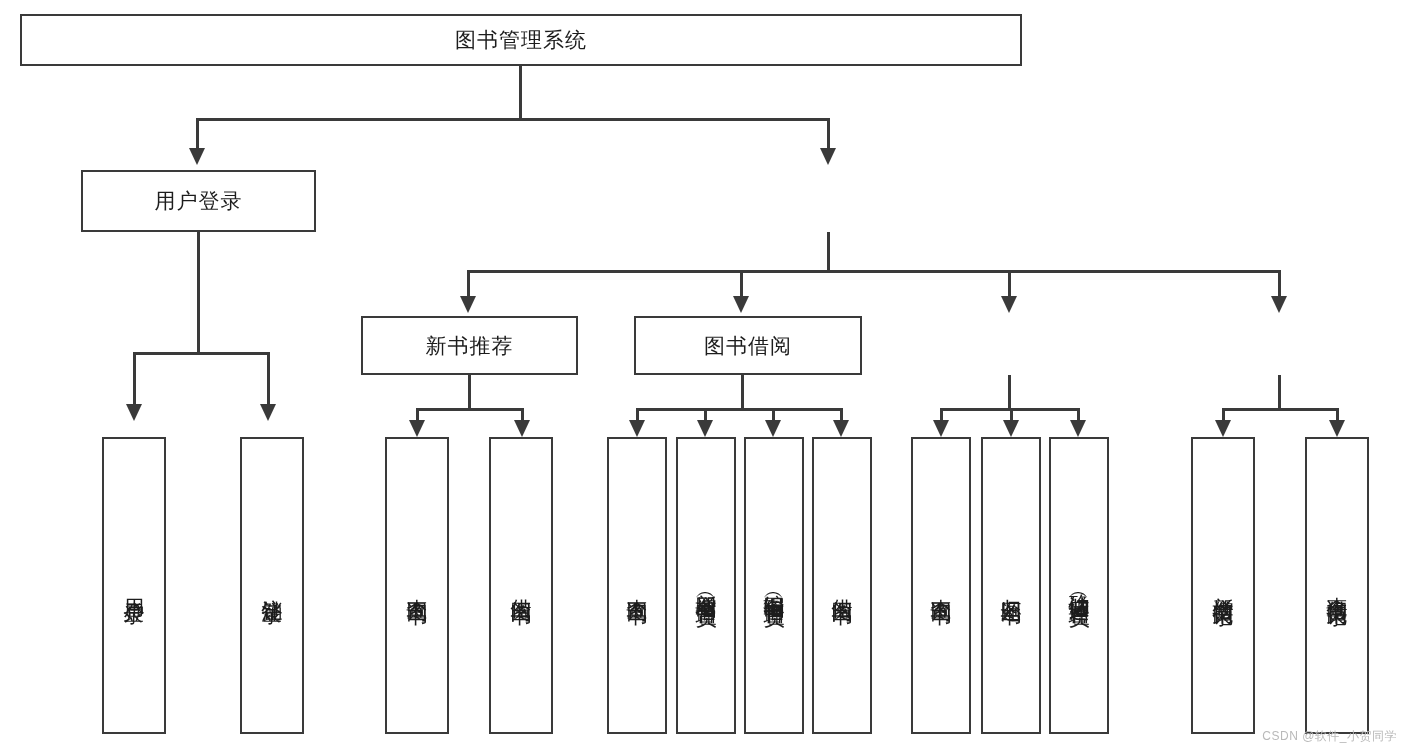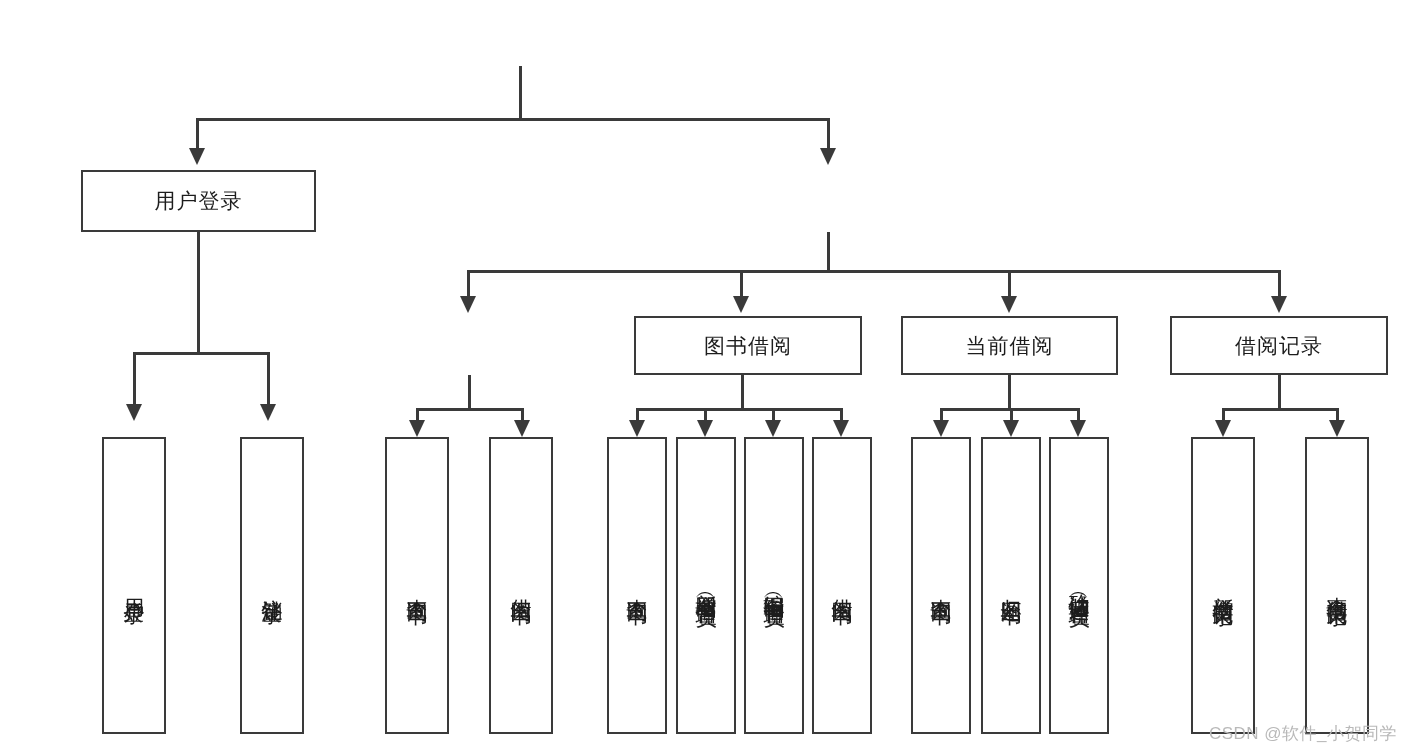--- a/index.html
+++ b/index.html
@@ -55,32 +55,35 @@
     width: 0;
     height: 0;
     border-left: 8px solid transparent;
     border-right: 8px solid transparent;
     border-top: 17px solid #3a3a3a;
   }
   #watermark {
     position: absolute;
     right: 8px;
     bottom: 2px;
-    font-size: 17px;
+    font-size: 12px;
     color: #b9b9b9;
     letter-spacing: 0.5px;
     white-space: nowrap;
     font-family: "Liberation Sans", "DejaVu Sans", sans-serif;
   }
 </style>
 </head>
 <body>
 
 <div id="canvas">
 
+  <div class="node h" style="left:20px; top:14px; width:1002px; height:52px;">
+    <span>图书管理系统</span>
+  </div>
 
   <div class="edge vline" style="left:519px; top:66px; width:3px; height:54px;"></div>
 
   <div class="edge hline" style="left:196px; top:118px; width:634px; height:3px;"></div>
 
   <div class="edge vline" style="left:196px; top:118px; width:3px; height:32px;"></div>
   <div class="arrow" style="left:189px; top:148px;"></div>
   <div class="edge vline" style="left:827px; top:118px; width:3px; height:32px;"></div>
   <div class="arrow" style="left:820px; top:148px;"></div>
 
@@ -99,28 +102,25 @@
   <div class="edge hline" style="left:467px; top:270px; width:814px; height:3px;"></div>
   <div class="edge vline" style="left:467px; top:270px; width:3px; height:28px;"></div>
   <div class="arrow" style="left:460px; top:296px;"></div>
   <div class="edge vline" style="left:740px; top:270px; width:3px; height:28px;"></div>
   <div class="arrow" style="left:733px; top:296px;"></div>
   <div class="edge vline" style="left:1008px; top:270px; width:3px; height:28px;"></div>
   <div class="arrow" style="left:1001px; top:296px;"></div>
   <div class="edge vline" style="left:1278px; top:270px; width:3px; height:28px;"></div>
   <div class="arrow" style="left:1271px; top:296px;"></div>
 
+  <div class="node h" style="left:361px; top:316px; width:217px; height:59px;">
+    <span>新书推荐</span>
+  </div>
   <div class="node h" style="left:634px; top:316px; width:228px; height:59px;">
     <span>图书借阅</span>
-  </div>
-  <div class="node h" style="left:901px; top:316px; width:217px; height:59px;">
-    <span>当前借阅</span>
-  </div>
-  <div class="node h" style="left:1170px; top:316px; width:218px; height:59px;">
-    <span>借阅记录</span>
   </div>
 
   <div class="edge vline" style="left:468px; top:375px; width:3px; height:36px;"></div>
   <div class="edge hline" style="left:416px; top:408px; width:108px; height:3px;"></div>
   <div class="edge vline" style="left:416px; top:408px; width:3px; height:14px;"></div>
   <div class="arrow" style="left:409px; top:420px;"></div>
   <div class="edge vline" style="left:521px; top:408px; width:3px; height:14px;"></div>
   <div class="arrow" style="left:514px; top:420px;"></div>
 
   <div class="edge vline" style="left:741px; top:375px; width:3px; height:36px;"></div>

